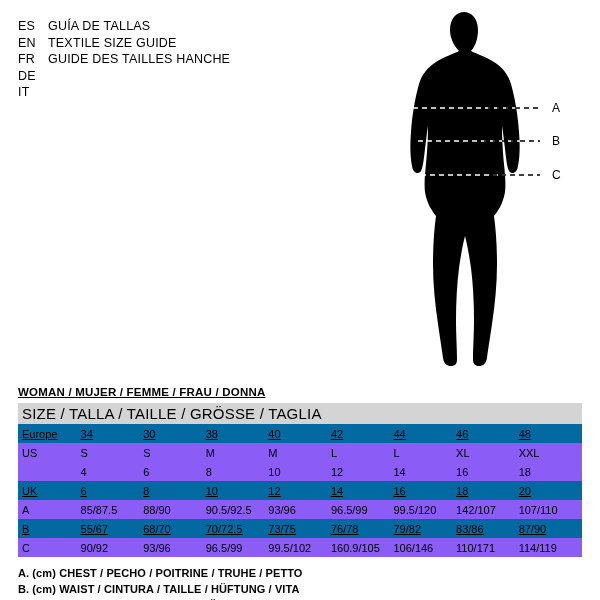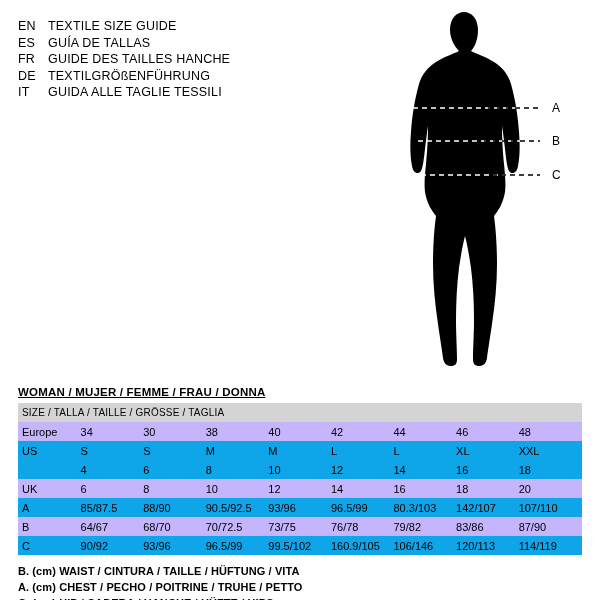--- a/index.html
+++ b/index.html
@@ -78,28 +78,29 @@
     table-layout: fixed;
   }
   table.size-table td {
     padding: 2px 0 2px 0;
     height: 15px;
     vertical-align: middle;
   }
   .row-head td {
     background: #d4d4d4;
     font-weight: normal;
-    font-size: 10px;
+    font-size: 15px;
     letter-spacing: 0.2px;
   }
   .row-shade td {
-    background: #0ea5e9;
+    background: #8b5cf6;
   }
   .row-white td {
-    background: #c4b5fd;
+    background: #0369a1;
+    text-decoration: underline;
   }
   .col-label {
     width: 84px;
     padding-left: 4px !important;
     text-align: left;
   }
   .cell {
     text-align: left;
   }
 
@@ -115,38 +116,36 @@
     white-space: nowrap;
   }
 </style>
 </head>
 <body>
 
 <div class="page">
 
   <div class="langs">
     <div class="lang-row">
+      <span class="lang-code">ES</span>
+      <span class="lang-title">GUÍA DE TALLAS</span>
+    </div>
+    <div class="lang-row">
       <span class="lang-code">EN</span>
       <span class="lang-title">TEXTILE SIZE GUIDE</span>
     </div>
     <div class="lang-row">
-      <span class="lang-code">ES</span>
-      <span class="lang-title">GUÍA DE TALLAS</span>
-    </div>
-    <div class="lang-row">
       <span class="lang-code">FR</span>
       <span class="lang-title">GUIDE DES TAILLES HANCHE</span>
     </div>
     <div class="lang-row">
       <span class="lang-code">DE</span>
-      <span class="lang-title">TEXTILGRÖßENFÜHRUNG</span>
     </div>
     <div class="lang-row">
       <span class="lang-code">IT</span>
-      <span class="lang-title">GUIDA ALLE TAGLIE TESSILI</span>
     </div>
   </div>
 
   <div class="figure-wrap">
     <svg width="230" height="370" viewBox="0 0 230 370" xmlns="http://www.w3.org/2000/svg">
 
       <g>
         <path fill="#000000" d="
           M 68,22
           C 68,10 75,4 82,4
@@ -268,51 +267,51 @@
           <td class="cell">20</td>
         </tr>
 
         <tr class="row-shade">
           <td class="col-label">A</td>
           <td class="cell">85/87.5</td>
           <td class="cell">88/90</td>
           <td class="cell">90.5/92.5</td>
           <td class="cell">93/96</td>
           <td class="cell">96.5/99</td>
-          <td class="cell">80.3/103</td>
+          <td class="cell">99.5/120</td>
           <td class="cell">142/107</td>
           <td class="cell">107/110</td>
         </tr>
 
         <tr class="row-white">
           <td class="col-label">B</td>
-          <td class="cell">64/67</td>
+          <td class="cell">55/67</td>
           <td class="cell">68/70</td>
           <td class="cell">70/72.5</td>
           <td class="cell">73/75</td>
           <td class="cell">76/78</td>
           <td class="cell">79/82</td>
           <td class="cell">83/86</td>
           <td class="cell">87/90</td>
         </tr>
 
         <tr class="row-shade">
           <td class="col-label">C</td>
           <td class="cell">90/92</td>
           <td class="cell">93/96</td>
           <td class="cell">96.5/99</td>
           <td class="cell">99.5/102</td>
           <td class="cell">160.9/105</td>
           <td class="cell">106/146</td>
-          <td class="cell">120/113</td>
+          <td class="cell">110/171</td>
           <td class="cell">114/119</td>
         </tr>
       </tbody>
     </table>
 
     <div class="notes">
+      <div class="note-line">A. (cm) CHEST / PECHO / POITRINE / TRUHE / PETTO</div>
       <div class="note-line">B. (cm) WAIST / CINTURA / TAILLE / HÜFTUNG / VITA</div>
-      <div class="note-line">A. (cm) CHEST / PECHO / POITRINE / TRUHE / PETTO</div>
       <div class="note-line">C. (cm) HIP / CADERA / HANCHE / HÜFTE / HIPS</div>
     </div>
   </div>
 
 </div>
 
 </body></html>

